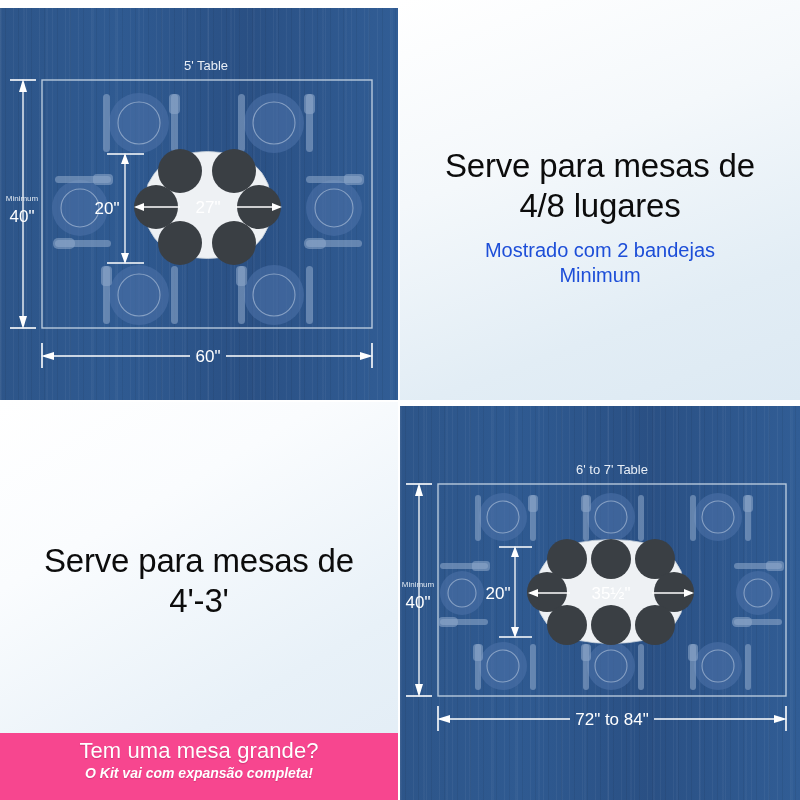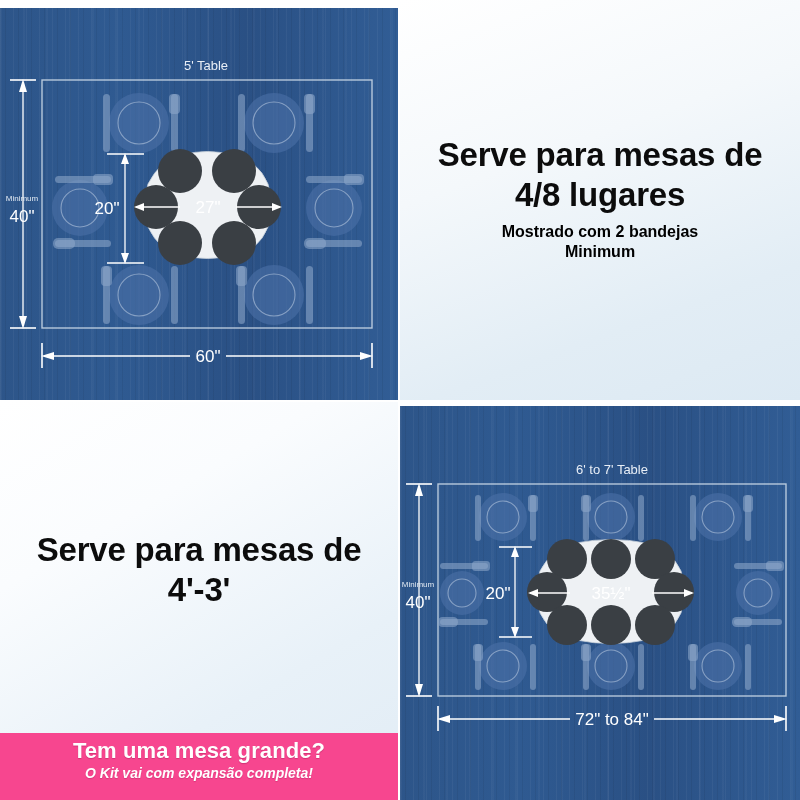--- a/index.html
+++ b/index.html
@@ -65,32 +65,32 @@
 
   
   .headline-wrap {
     position: absolute;
     left: 0; right: 0;
     text-align: center;
     color: #0c0c0c;
   }
   .headline {
     font-size: 33px;
-    font-weight: bold;
+    font-weight: normal;
     line-height: 1.22;
     letter-spacing: -0.2px;
-    margin: 0;
+    margin: 11px;
     padding: 0 14px;
   }
   .subline {
-    font-size: 16px;
-    font-weight: bold;
+    font-size: 20px;
+    font-weight: normal;
     line-height: 1.25;
     margin: 6px 0 0 0;
-    color: #000000;
+    color: #1d4ed8;
   }
   .tr-headline-wrap { top: 135px; }
   .bl-headline-wrap { top: 128px; }
   .bl-headline { font-size: 33px; }
 
   
   .pink-banner {
     position: absolute;
     left: 0;
     top: 733px;
@@ -98,21 +98,21 @@
     height: 67px;
     background: #f7468f;
     color: #ffffff;
     text-align: center;
     overflow: hidden;
   }
   .pink-title {
     margin: 0;
     padding-top: 5px;
     font-size: 22px;
-    font-weight: bold;
+    font-weight: normal;
     letter-spacing: 0.1px;
     text-shadow: 0 1px 1px rgba(140,20,70,0.35);
   }
   .pink-sub {
     margin: 0;
     padding-top: 1px;
     font-size: 14px;
     font-weight: bold;
     text-shadow: 0 1px 1px rgba(140,20,70,0.3);
     font-style: italic;

